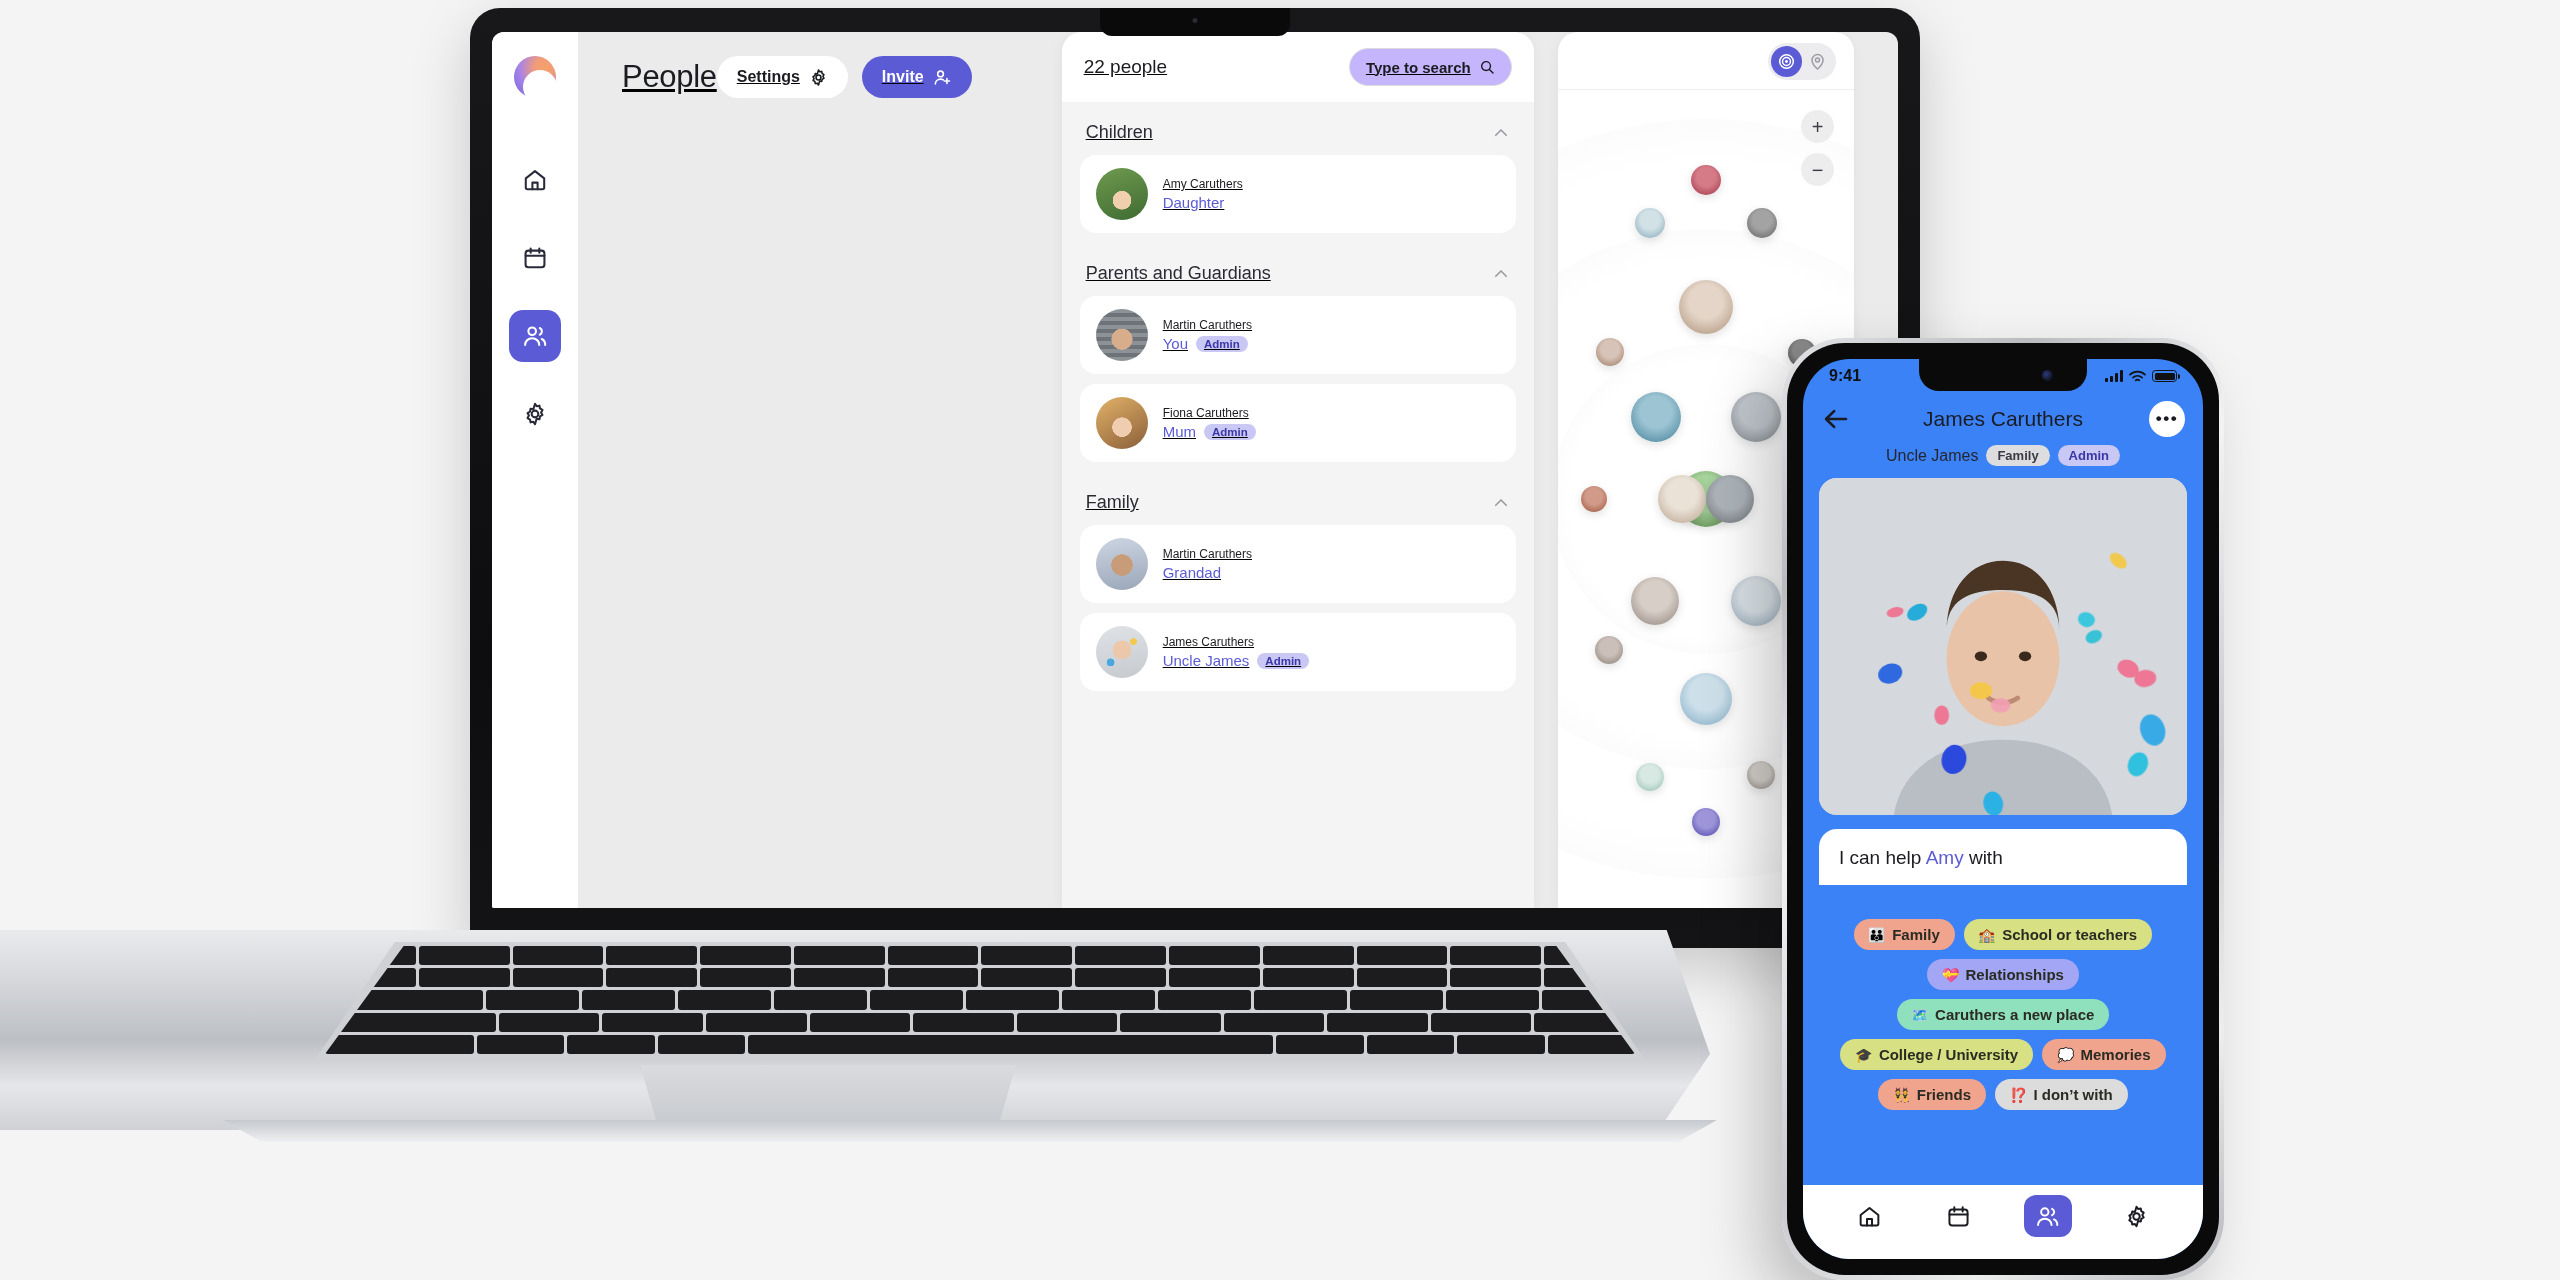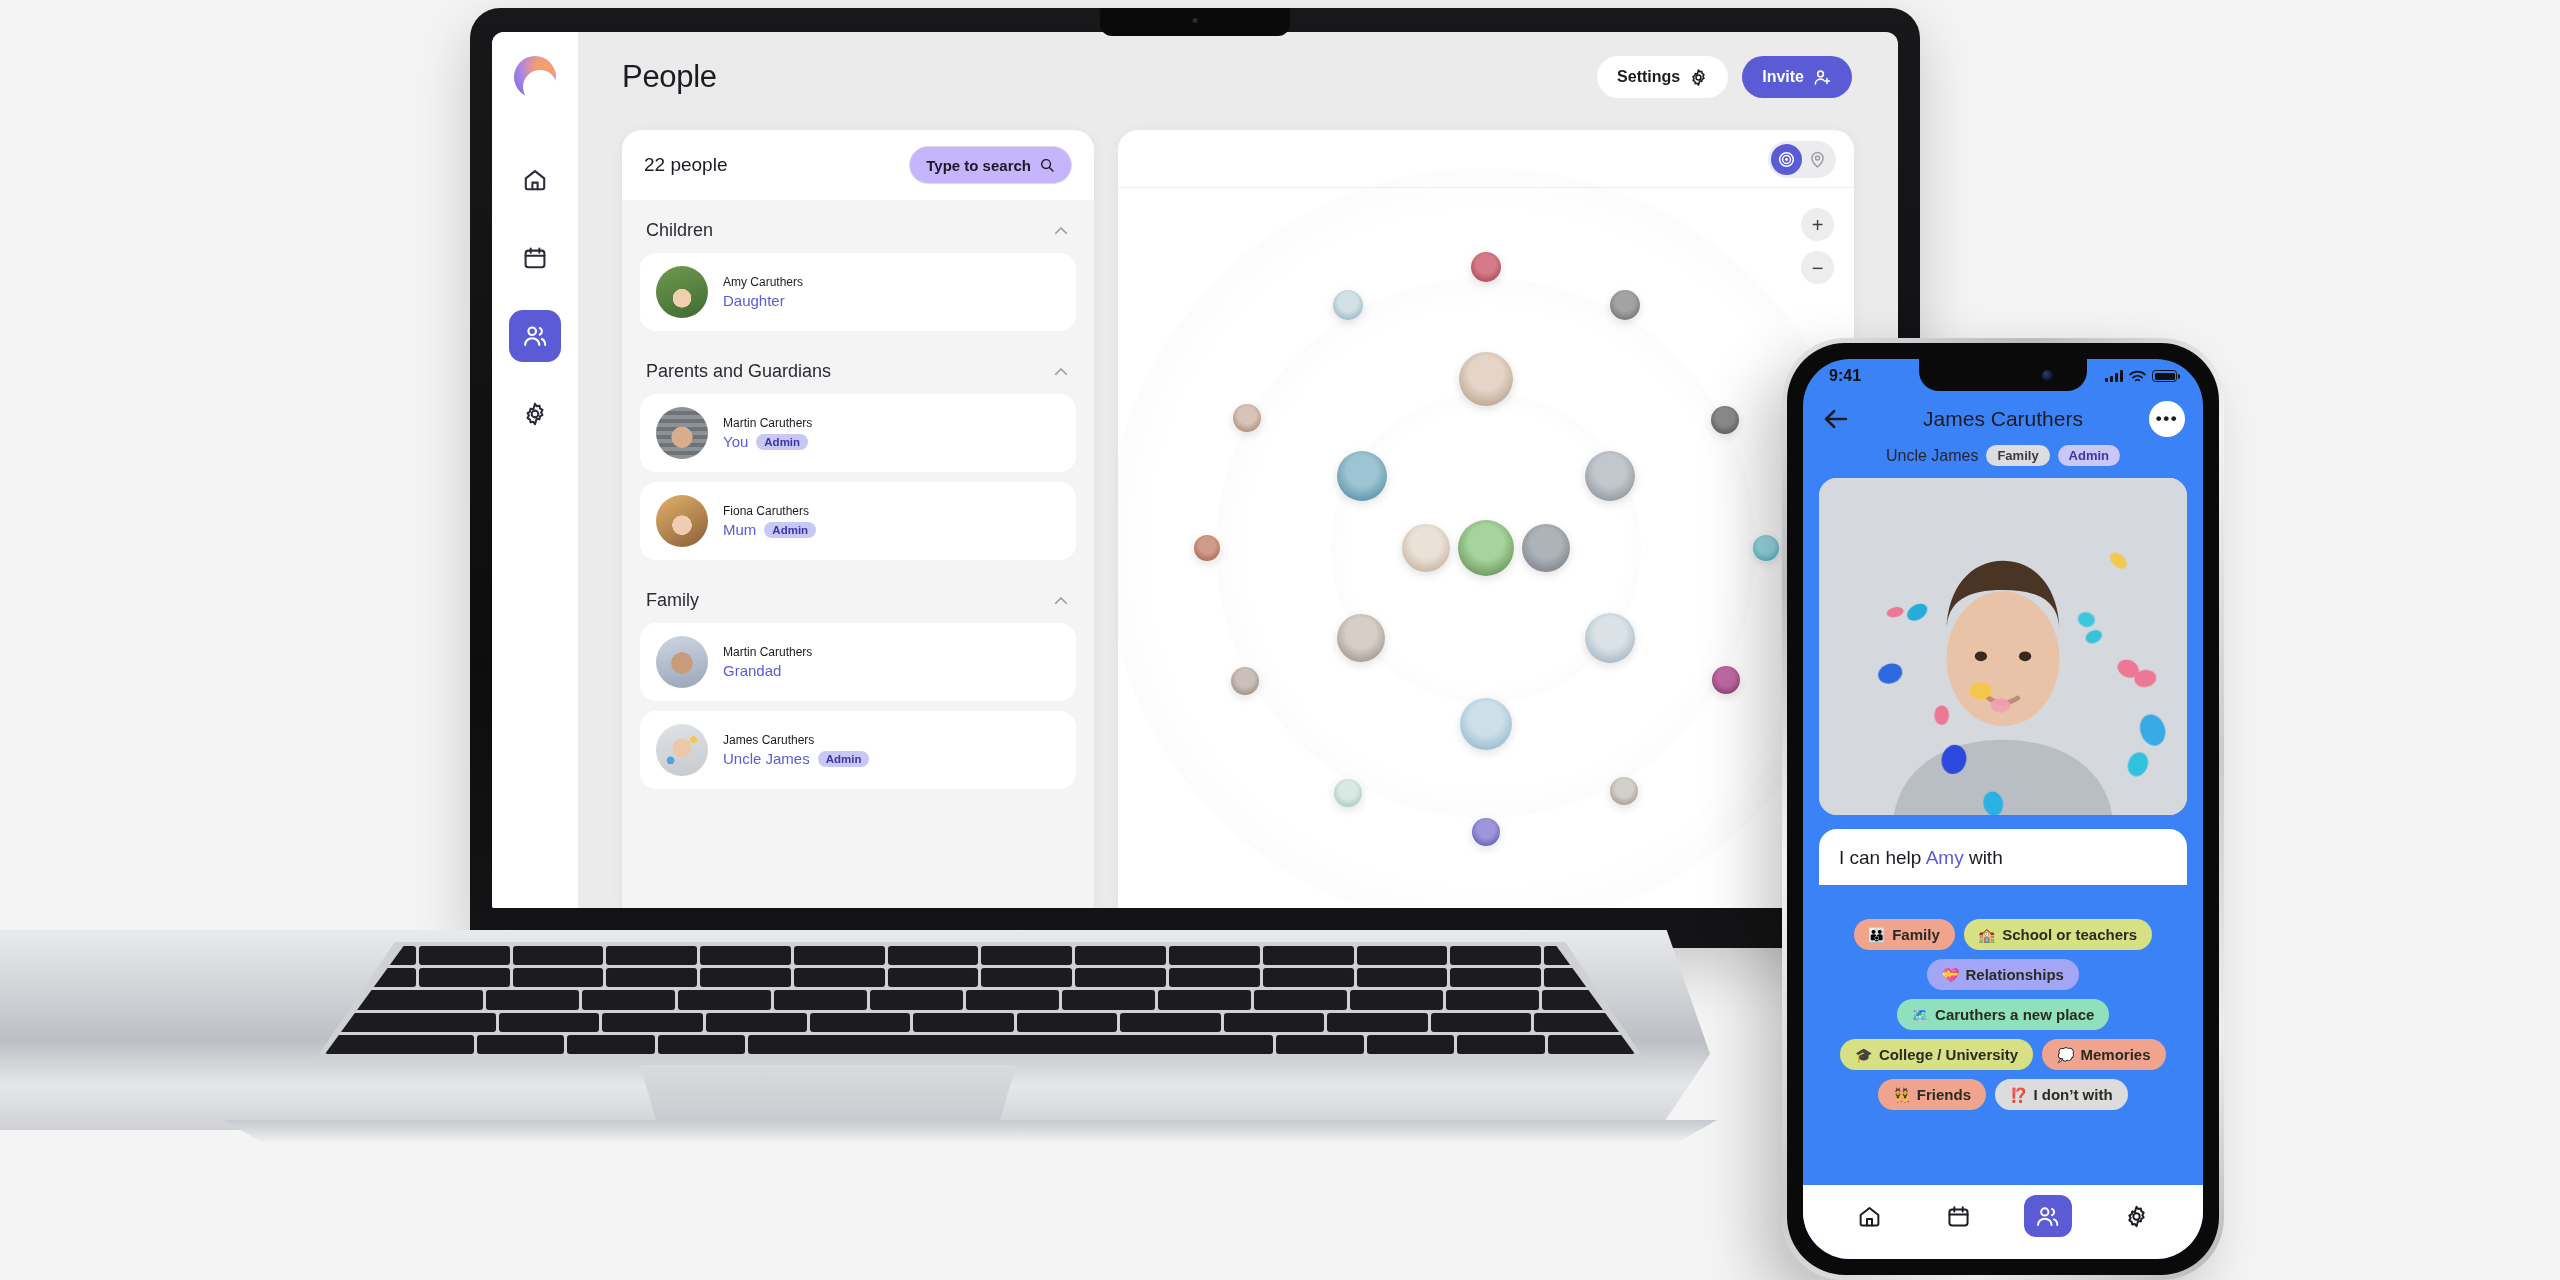--- a/index.html
+++ b/index.html
@@ -64,33 +64,33 @@
   .rail { width:86px; background:#fff; display:flex; flex-direction:column; align-items:center; padding-top:24px; gap:26px; flex:none; }
   .logo { width:42px; height:42px; border-radius:50%;
     background:radial-gradient(circle at 72% 28%, #f6a06a 0%, #f29c78 22%, #a883e8 58%, #6b63d9 100%);
     position:relative; margin-bottom:30px; }
   .logo::after{ content:""; position:absolute; left:9px; top:14px; width:34px; height:34px;
     border-radius:50%; background:#fff; }
   .rail-ico { width:52px; height:52px; border-radius:14px; display:flex; align-items:center; justify-content:center; }
   .rail-ico.active { background:#5b5bd6; }
   .rail-ico svg { width:26px; height:26px; }
 
-  .content { flex:1; display:flex; flex-direction:column; min-width:0; }
+  .content { flex:1; display:flex; min-width:0;text-decoration:underline; }
   .topbar { height:90px; display:flex; align-items:center; padding:0 46px 0 44px; flex:none; }
   .page-title { font-size:31px; color:#1b1c22; letter-spacing:-.3px; }
   .topbar-actions { margin-left:auto; display:flex; gap:14px; align-items:center; }
   .btn {
     display:flex; align-items:center; gap:9px; height:42px; padding:0 20px;
     border-radius:21px; font-size:16px; font-weight:600; cursor:pointer; border:none; white-space:nowrap;
   }
   .btn-light { background:#fff; color:#1b1c22; }
   .btn-primary { background:#5b5bd6; color:#fff; }
   .btn svg { width:19px; height:19px; }
 
-  .panels { flex:1; display:flex; gap:24px; padding:8px 0 0 44px; min-height:0; }
+  .panels { flex:1; display:flex; gap:24px; padding:0 0 0 44px; min-height:0; }
 
   
   .list-card {
     width:472px; flex:none; background:#f4f4f5; border-radius:20px 20px 0 0; overflow:hidden;
     display:flex; flex-direction:column; box-shadow:0 2px 14px rgba(0,0,0,.05);
   }
   .list-head { height:70px; background:#fff; display:flex; align-items:center; padding:0 22px; flex:none; }
   .count { font-size:19px; color:#1b1c22; font-weight:500; }
   .search {
     margin-left:auto; display:flex; align-items:center; gap:8px; height:38px; padding:0 16px;

